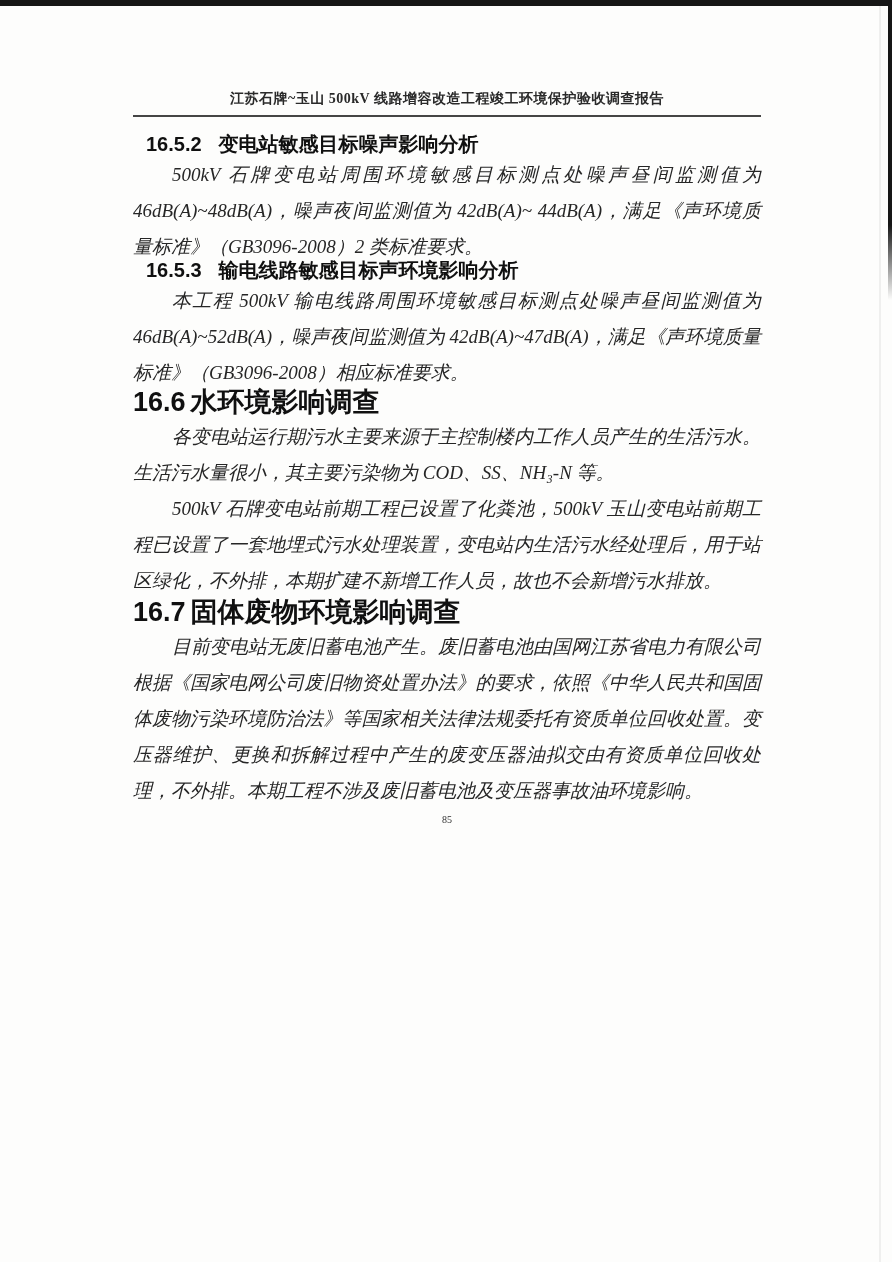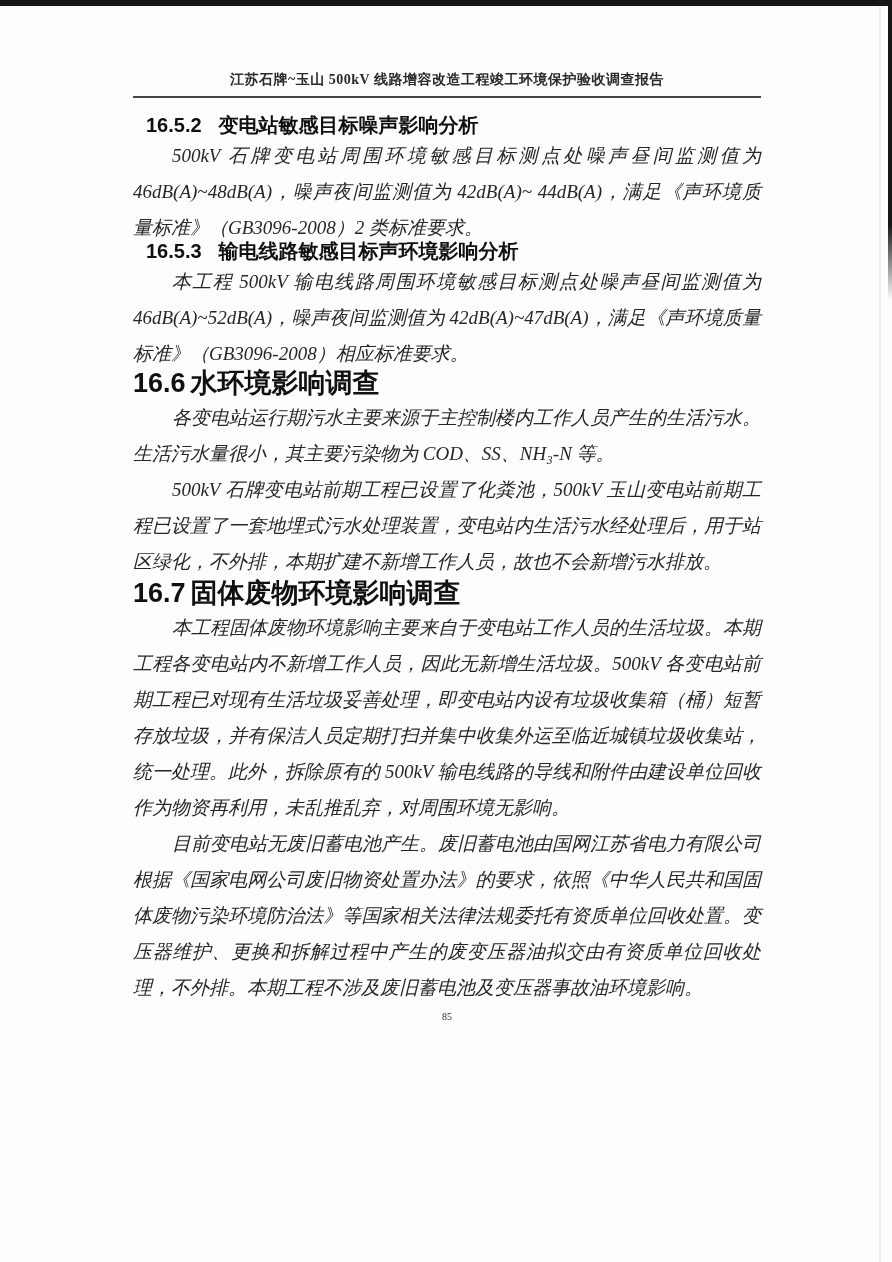--- a/index.html
+++ b/index.html
@@ -23,21 +23,21 @@
   }
   .scan-edge-line {
     position: absolute; top: 0; right: 11px; width: 2px; height: 1262px;
     background: #efefee;
   }
   
   .page {
     position: absolute; top: 0; left: 0;
     width: 892px; height: 1116px;
     box-sizing: border-box;
-    padding: 71px 131px 0 133px;
+    padding: 90px 131px 0 133px;
   }
   .doc-header {
     text-align: center;
     font-size: 14px;
     line-height: 18px;
     font-weight: bold;
     color: #2a2a2a;
     letter-spacing: 0.5px;
     padding-bottom: 7px;
     border-bottom: 2px solid #454545;
@@ -107,18 +107,17 @@
 
   <h2 class="h-main h-66">
     <span class="h-num">16.6</span><span>水环境影响调查</span>
   </h2>
   <p class="body-par p-66a">各变电站运行期污水主要来源于主控制楼内工作人员产生的生活污水。生活污水量很小，其主要污染物为 COD、SS、NH₃-N 等。</p>
   <p class="body-par">500kV 石牌变电站前期工程已设置了化粪池，500kV 玉山变电站前期工程已设置了一套地埋式污水处理装置，变电站内生活污水经处理后，用于站区绿化，不外排，本期扩建不新增工作人员，故也不会新增污水排放。</p>
 
   <h2 class="h-main h-67">
     <span class="h-num">16.7</span><span>固体废物环境影响调查</span>
   </h2>
-  <p class="body-par p-67a">本工程固体废物环境影响主要来自于变电站工作人员的生活垃圾。本期工程各变电站内不新增工作人员，因此无新增生活垃圾。500kV 各变电站前期工程已对现有生活垃圾妥善处理，即变电站内设有垃圾收集箱（桶）短暂存放垃圾，并有保洁人员定期打扫并集中收集外运至临近城镇垃圾收集站，统一处理。此外，拆除原有的 500kV 输电线路的导线和附件由建设单位回收作为物资再利用，未乱推乱弃，对周围环境无影响。</p>
   <p class="body-par">目前变电站无废旧蓄电池产生。废旧蓄电池由国网江苏省电力有限公司根据《国家电网公司废旧物资处置办法》的要求，依照《中华人民共和国固体废物污染环境防治法》等国家相关法律法规委托有资质单位回收处置。变压器维护、更换和拆解过程中产生的废变压器油拟交由有资质单位回收处理，不外排。本期工程不涉及废旧蓄电池及变压器事故油环境影响。</p>
 
   <div class="page-footer">85</div>
 
 </div>
 
 </body></html>

